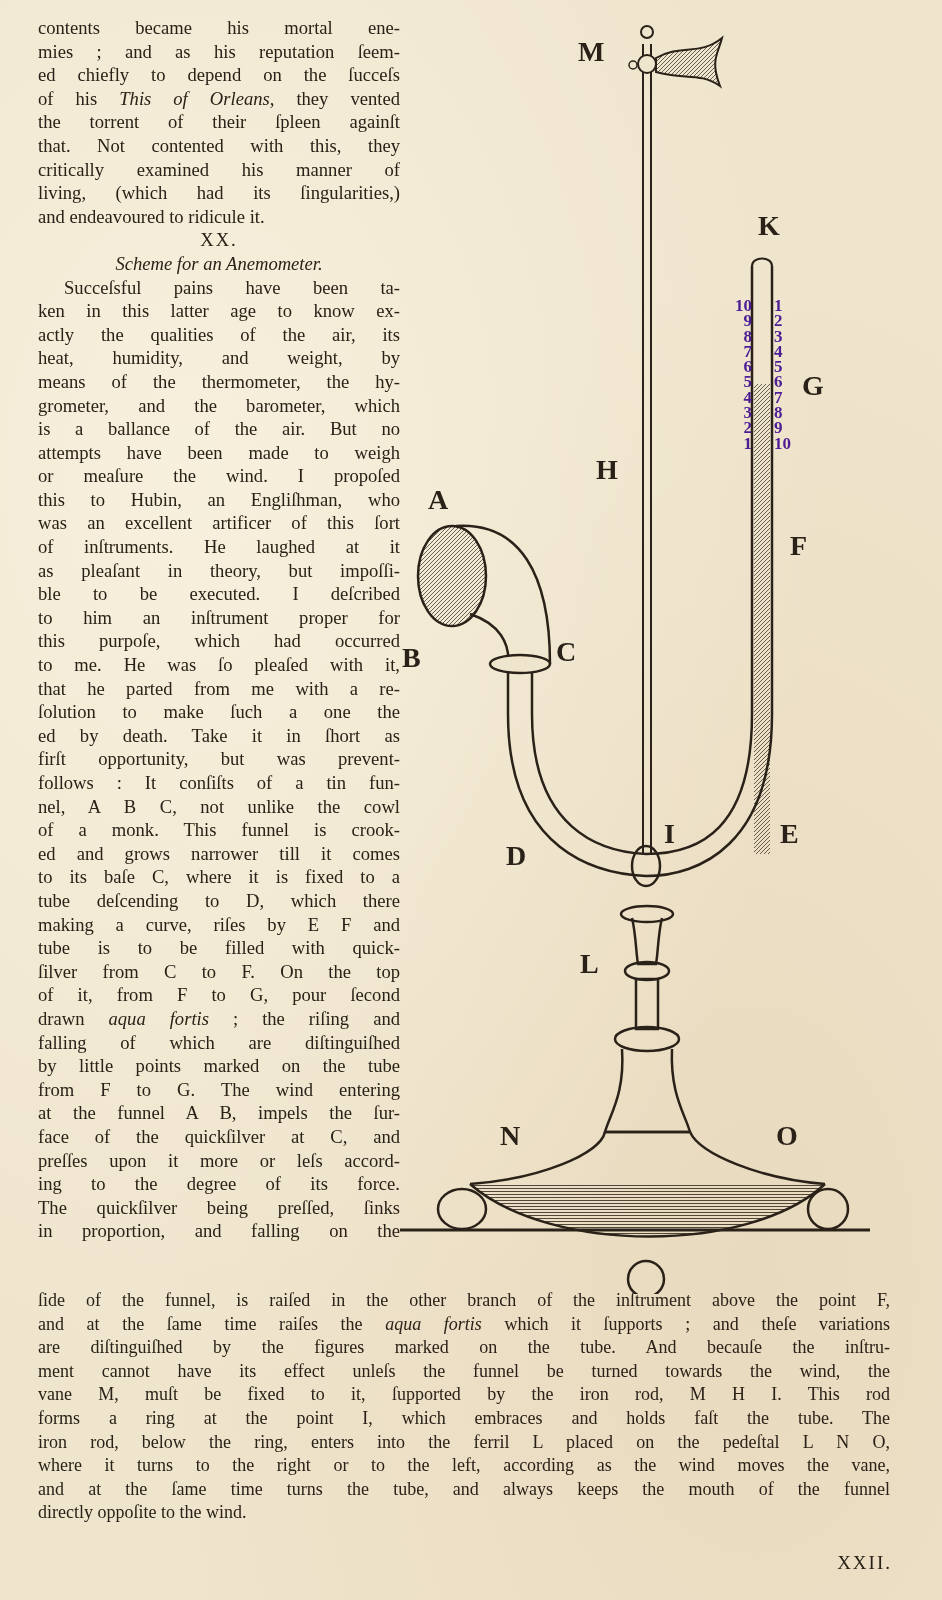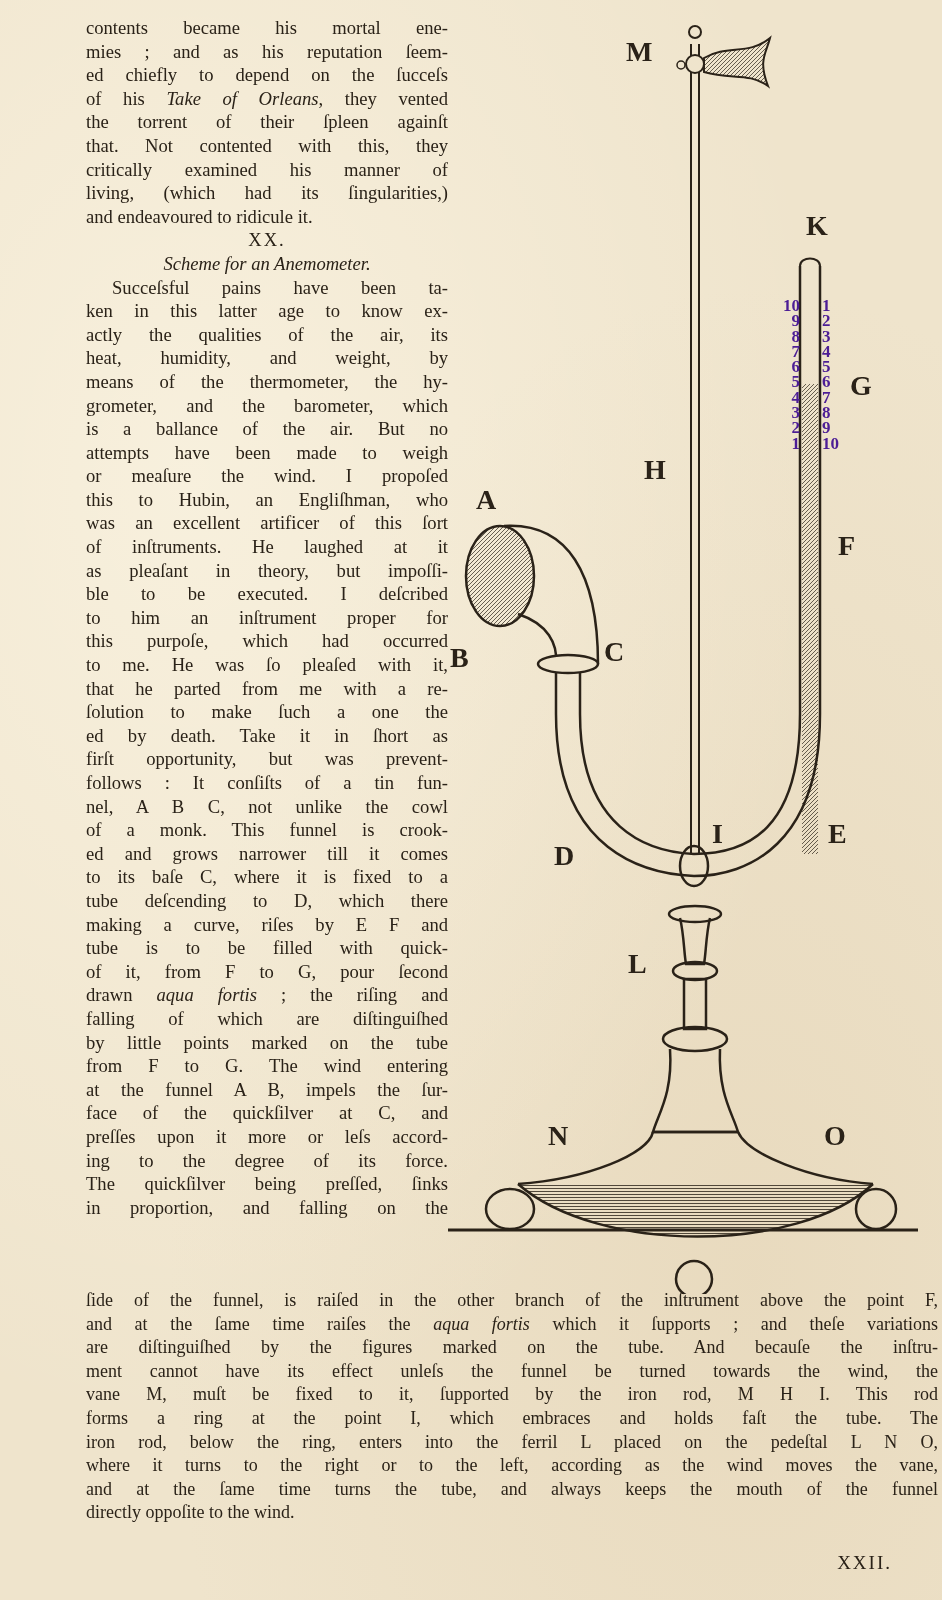--- a/index.html
+++ b/index.html
@@ -6,21 +6,21 @@
     body {
       width: 942px; height: 1600px; overflow: hidden;
       background: #efe4cc;
       background-image:
         radial-gradient(ellipse at 20% 30%, rgba(255,250,235,0.55), transparent 60%),
         radial-gradient(ellipse at 80% 80%, rgba(220,200,165,0.35), transparent 55%);
       color: #2a2218;
       font-family: "Liberation Serif", "DejaVu Serif", serif;
       position: relative;
     }
-    .page { position: absolute; inset: 0; margin-left: 48px; }
+    .page { position: absolute; inset: 0; }
     .col-left {
       position: absolute; left: 38px; top: 16px; width: 362px;
       font-size: 18.6px; line-height: 23.6px;
     }
     .line { display: block; white-space: nowrap; text-align: justify; text-align-last: justify; }
     .line.last { text-align-last: left; }
     .line.center { text-align: left; text-align-last: center; }
     .line.indent { padding-left: 26px; }
     .heading-num { letter-spacing: 2px; }
     .heading-title { font-style: italic; }
@@ -49,21 +49,21 @@
 </head>
 <body>
 
 <div class="page">
 
   <div class="col-left">
     <div id="pre-lines">
         <span class="line">contents became his mortal ene-</span>
         <span class="line">mies ; and as his reputation ſeem-</span>
         <span class="line">ed chiefly to depend on the ſucceſs</span>
-        <span class="line">of his <em>Take of Orleans</em>, they vented</span>
+        <span class="line">of his <em>This of Orleans</em>, they vented</span>
         <span class="line">the torrent of their ſpleen againſt</span>
         <span class="line">that.   Not contented with this, they</span>
         <span class="line">critically examined his manner of</span>
         <span class="line">living, (which had its ſingularities,)</span>
         <span class="line last">and endeavoured to ridicule it.</span>
       </div>
     <span class="line center heading-num">XX.</span>
     <span class="line center heading-title">Scheme for an Anemometer.</span>
     <div id="post-lines">
         <span class="line indent">Succeſsful pains have been ta-</span>
@@ -88,20 +88,21 @@
         <span class="line">ed by death.  Take it in ſhort as</span>
         <span class="line">firſt opportunity, but was prevent-</span>
         <span class="line">follows : It conſiſts of a tin fun-</span>
         <span class="line">nel, A B C, not unlike the cowl</span>
         <span class="line">of a monk.  This funnel is crook-</span>
         <span class="line">ed and grows narrower till it comes</span>
         <span class="line">to its baſe C, where it is fixed to a</span>
         <span class="line">tube deſcending to D, which there</span>
         <span class="line">making a curve, riſes by E F and</span>
         <span class="line">tube is to be filled with quick-</span>
+        <span class="line">ſilver from C to F.  On the top</span>
         <span class="line">of it, from F to G, pour ſecond</span>
         <span class="line">drawn <em>aqua fortis</em> ; the riſing and</span>
         <span class="line">falling of which are diſtinguiſhed</span>
         <span class="line">by little points marked on the tube</span>
         <span class="line">from F to G.  The wind entering</span>
         <span class="line">at the funnel A B, impels the ſur-</span>
         <span class="line">face of the quickſilver at C, and</span>
         <span class="line">preſſes upon it more or leſs accord-</span>
         <span class="line">ing to the degree of its force.</span>
         <span class="line">The quickſilver being preſſed, ſinks</span>

